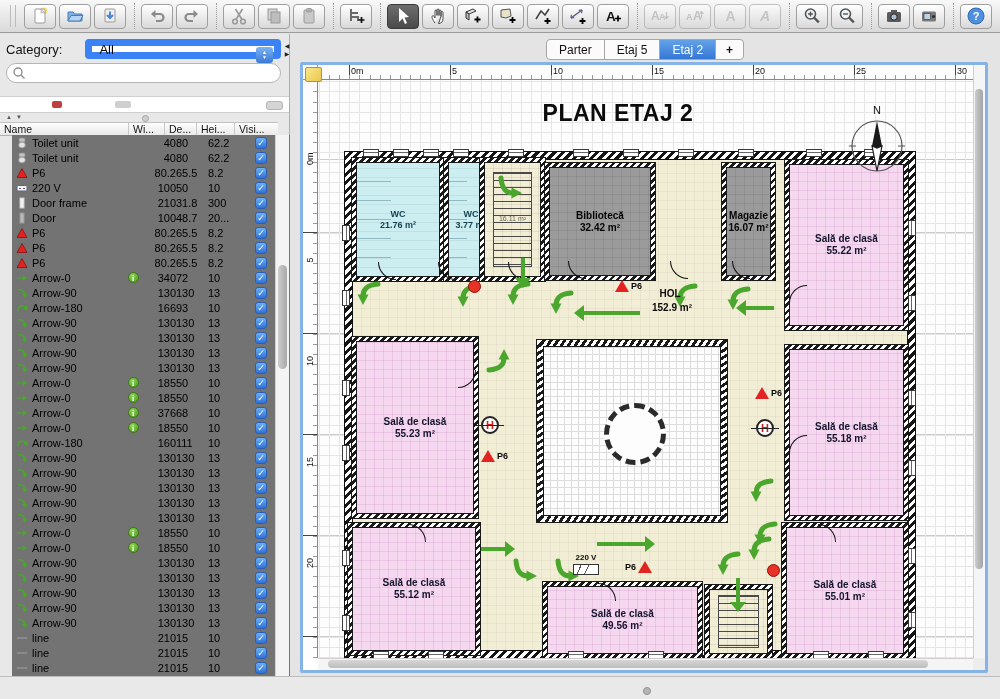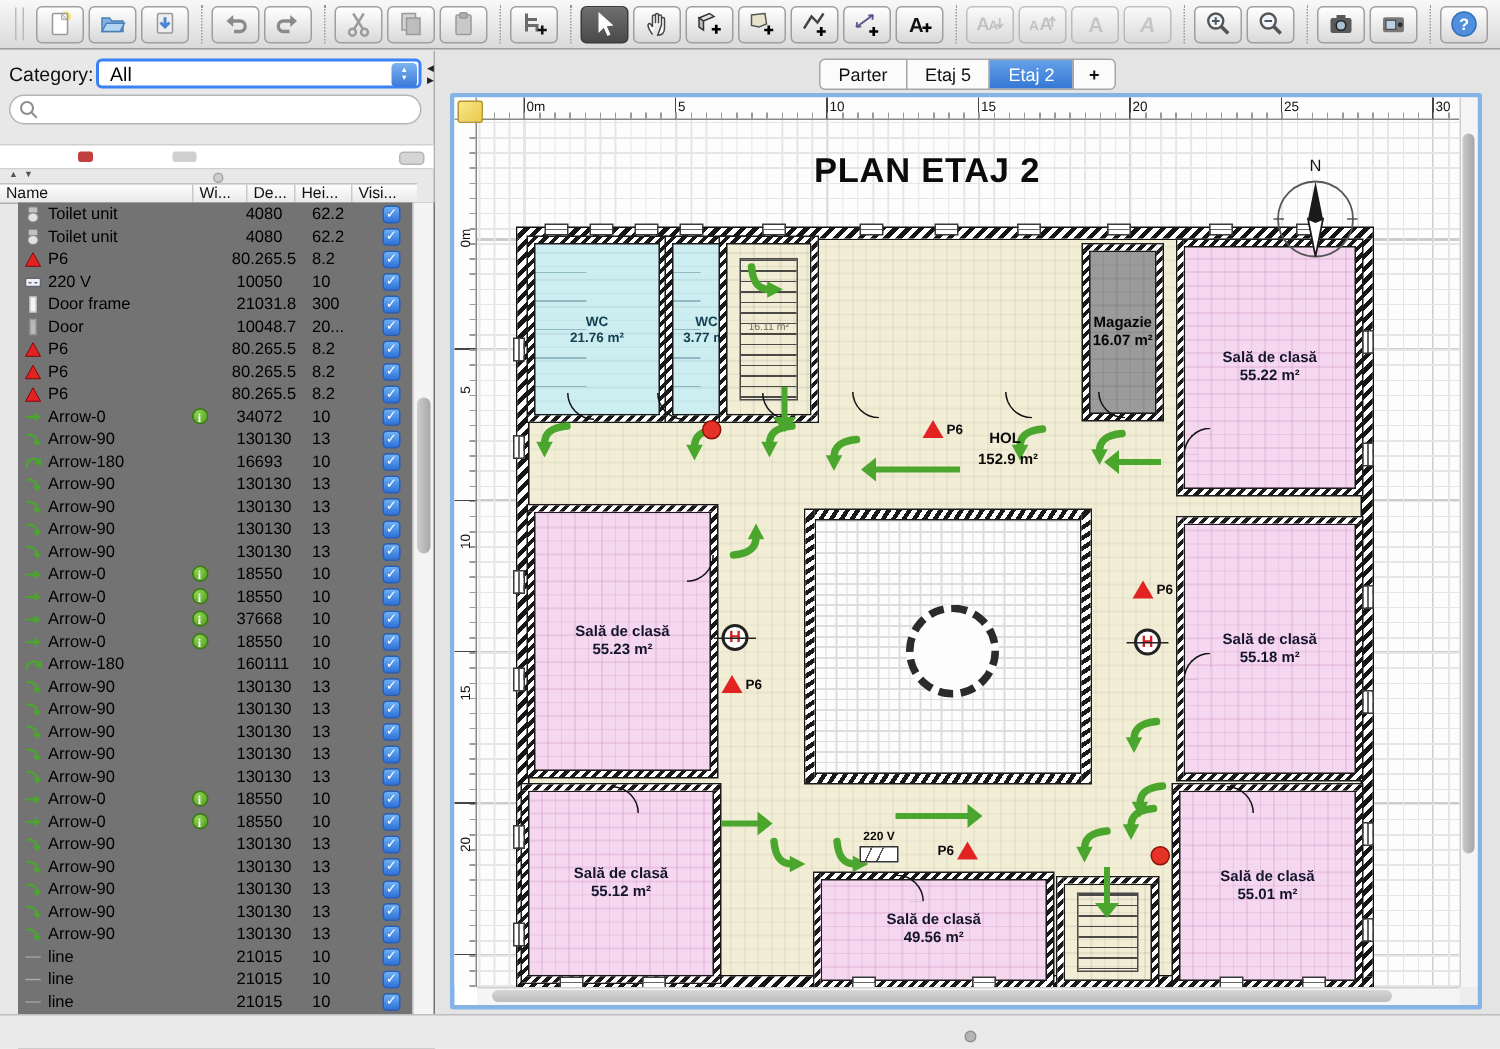--- a/index.html
+++ b/index.html
@@ -14,22 +14,22 @@
        background:linear-gradient(#ffffff,#d9d9d9);box-shadow:inset 0 1px 0 #fff;
        display:flex;align-items:center;justify-content:center;flex:none}
   .tbtn svg{width:20px;height:20px}
   .tbtn.active{background:linear-gradient(#6e6e6e,#4a4a4a);border-color:#3a3a3a;box-shadow:none}
   .tbtn.disabled{opacity:.6}
   .tsep{width:1px;height:26px;border-left:1px dotted #999;margin:0 5px;flex:none}
   
   #sidebar{position:absolute;left:0;top:34px;width:290px;height:642px;background:#e8e8e8;
        border-right:1px solid #aeaeae;box-sizing:border-box}
   #cat-row{position:absolute;left:6px;top:5px;right:8px;height:20px;display:flex;align-items:center}
-  #cat-label{font-size:13px;color:#111;margin-right:2px}
-  #cat-select{flex:1;height:20px;background:#fff;border:2px solid #3b82f6;border-radius:4px;
+  #cat-label{font-size:13px;color:#111;margin-right:23px}
+  #cat-select{flex:1;height:20px;background:#fff;border:7px solid #3b82f6;border-radius:4px;
        position:relative;display:flex;align-items:center;padding-left:7px;font-size:13px;box-sizing:border-box}
   #cat-stepper{position:absolute;right:1px;top:1px;width:17px;height:16px;border-radius:3px;
        background:linear-gradient(#7db3f2,#3a7ad8);display:flex;flex-direction:column;
        align-items:center;justify-content:center;color:#fff;font-size:5px;line-height:5px}
   #search-row{position:absolute;left:6px;top:29px;right:8px;height:20px}
   #search-field{width:100%;height:20px;border:1px solid #b5b5b5;border-radius:10px;background:#fff;
        box-sizing:border-box;padding:0 6px 0 22px;font-size:12px;outline:none}
   #search-icon{position:absolute;left:6px;top:3px;width:14px;height:14px}
   #catalog-strip{position:absolute;left:0;top:62px;right:0;height:15px;background:#fff;
        border-top:1px solid #cfcfcf;border-bottom:1px solid #cfcfcf}
@@ -1050,20 +1050,26 @@
           <div class="l1">WC</div>
           <div class="l2">3.77 m²</div>
         </div>
       </div>
       <div class="room f-beige st fs7" style="left: 162px; top: 78px; width: 65px; height: 123px; border-width: 4px;">
         <div class="treads"></div>
         <div class="rlabel">
           <div class="l2">16.11 m²</div>
         </div>
       </div>
+      <div class="room f-gray" style="left: 227px; top: 83px; width: 110px; height: 117px; border-width: 4px;">
+        <div class="rlabel">
+          <div class="l1">Bibliotecă</div>
+          <div class="l2">32.42 m²</div>
+        </div>
+      </div>
       <div class="room f-gray" style="left: 404px; top: 83px; width: 53px; height: 117px; border-width: 4px;">
         <div class="rlabel">
           <div class="l1">Magazie</div>
           <div class="l2">16.07 m²</div>
         </div>
       </div>
       <div class="room f-pink" style="left: 467px; top: 80px; width: 123px; height: 170px; border-width: 4px;">
         <div class="rlabel">
           <div class="l1">Sală de clasă</div>
           <div class="l2">55.22 m²</div>

